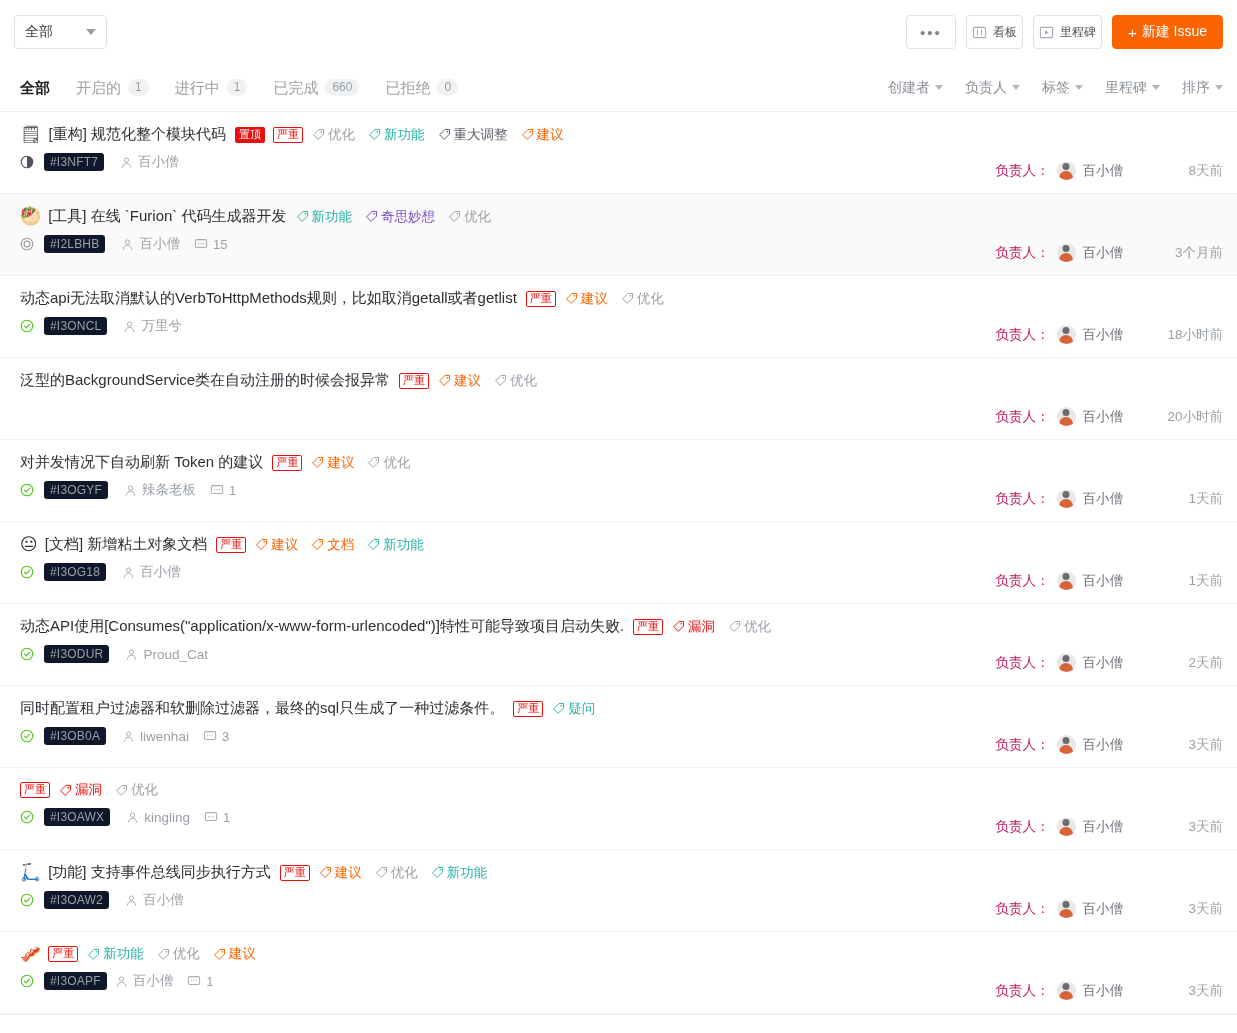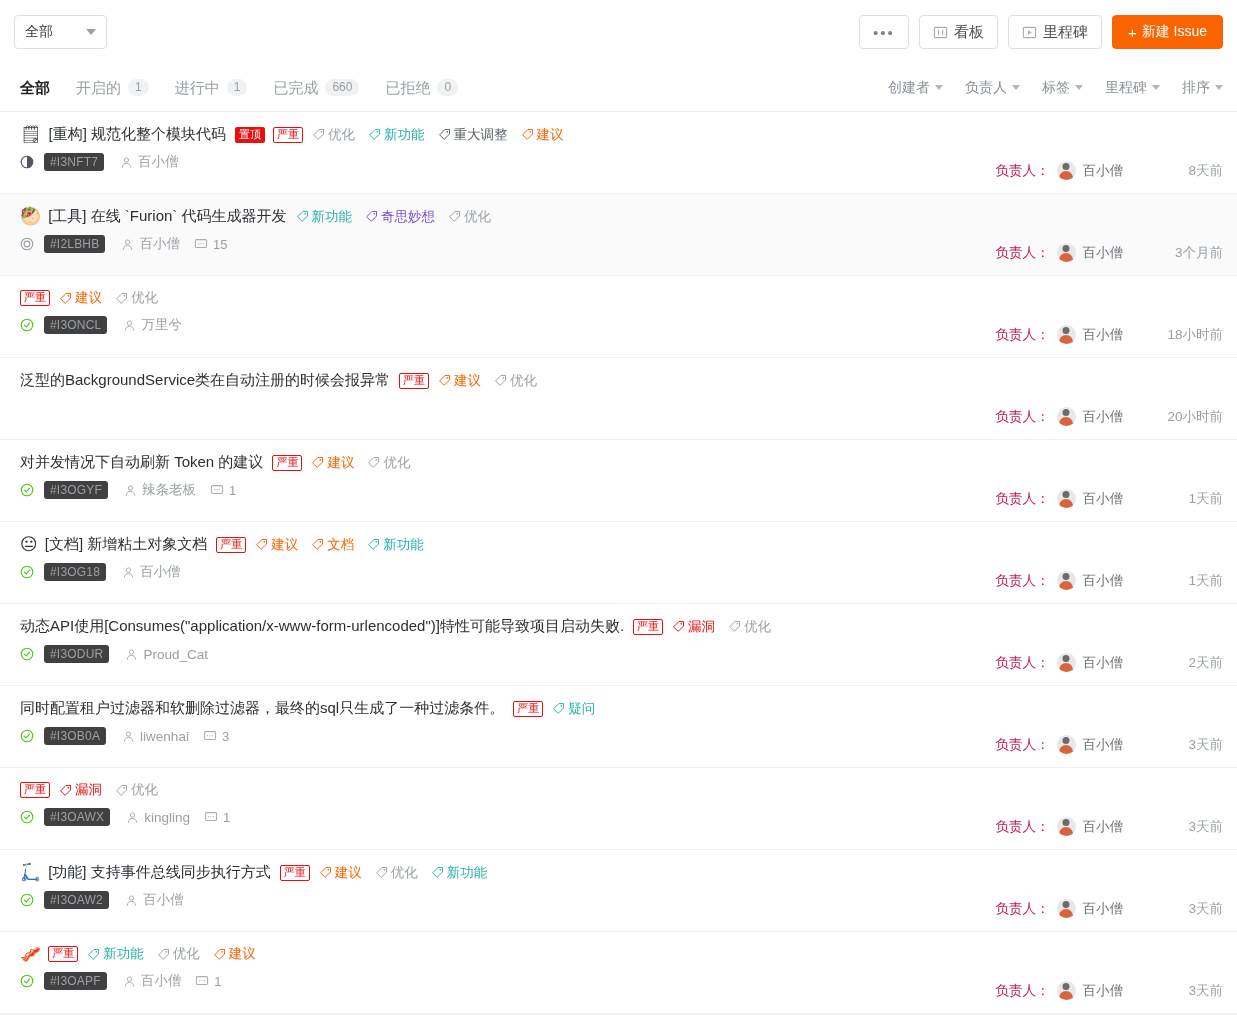--- a/index.html
+++ b/index.html
@@ -78,22 +78,22 @@
     gap: 10px;
   }
   .tb-btn {
     height: 34px;
     border: 1px solid #dcdfe6;
     border-radius: 4px;
     background: #fff;
     display: flex;
     align-items: center;
     gap: 6px;
-    padding: 0 13px;
-    font-size: 15px;
+    padding: 0 5px;
+    font-size: 12px;
     color: #4a5056;
     cursor: pointer;
     white-space: nowrap;
     font-family: "Liberation Sans", "DejaVu Sans", sans-serif;
   }
   .tb-btn.dots { padding: 0 13px; letter-spacing: 2px; color: #7d848b; font-size: 15px; }
   .tb-btn .ico { color: #a8aeb5; display: inline-flex; }
   .tb-btn.primary {
     background: #fa6400;
     border-color: #fa6400;
@@ -210,21 +210,21 @@
   }
   .meta-item {
     display: inline-flex;
     align-items: center;
     gap: 5px;
     margin-right: 14px;
     font-size: 13px;
     color: #9aa0a6;
   }
   .issue-num {
-    background: #404040;
+    background: #0f172a;
     color: #9aa0a6;
     font-size: 12px;
     padding: 2px 6px;
     border-radius: 3px;
     letter-spacing: .2px;
     cursor: pointer;
   }
   .status-ico { display: inline-flex; margin-right: 10px; }
   .author { color: #9aa0a6; font-size: 13.5px; cursor: pointer; }
   .cmt { color: #9aa0a6; font-size: 13px; }
@@ -496,20 +496,21 @@
       </div>
       <div class="row-right">
         <span class="assignee-label">负责人：</span>
         <span class="avatar"></span>
         <span class="assignee-name">百小僧</span>
         <span class="time">3个月前</span>
       </div>
     </div>
     <div class="issue-row">
       <div class="row-title-line">
+        <span class="issue-title">动态api无法取消默认的VerbToHttpMethods规则，比如取消getall或者getlist</span>
         <span class="badge-sev">严重</span>
         <span class="tag" style="color: rgb(250, 100, 0);">
           <span style="display: inline-flex;">
             <svg viewBox="0 0 16 16" fill="none" stroke="#fa6400" stroke-width="1.2">
               <path d="M8.6 1.8 H14.2 V7.4 L7.6 14 L2 8.4 Z"></path>
               <circle cx="11.5" cy="4.6" r="1.05" fill="#fa6400" stroke="none"></circle>
             </svg>
           </span>
           <span>建议</span>
         </span>
@@ -941,21 +942,21 @@
           <span>建议</span>
         </span>
       </div>
       <div class="row-meta-line">
         <span class="status-ico">
           <svg width="14" height="14" viewBox="0 0 16 16" fill="none" stroke="#52c41a" stroke-width="1.3">
             <circle cx="8" cy="8" r="6.6"></circle>
             <path d="M5 8.2 L7.1 10.2 L11 5.9" stroke-linecap="round" stroke-linejoin="round"></path>
           </svg>
         </span>
-        <span class="issue-num" style="margin-right: 16px;">#I3OAPF</span>
+        <span class="issue-num" style="margin-right: 8px;">#I3OAPF</span>
         <span class="meta-item">
           <span style="display: inline-flex;">
             <svg width="13" height="13" viewBox="0 0 16 16" fill="none" stroke="#a8aeb5" stroke-width="1.2">
               <circle cx="8" cy="5" r="2.6"></circle>
               <path d="M2.8 14 C3.3 10.5 5.4 9 8 9 C10.6 9 12.7 10.5 13.2 14" stroke-linecap="round"></path>
             </svg>
           </span>
           <span class="author">百小僧</span>
         </span>
         <span class="meta-item">

